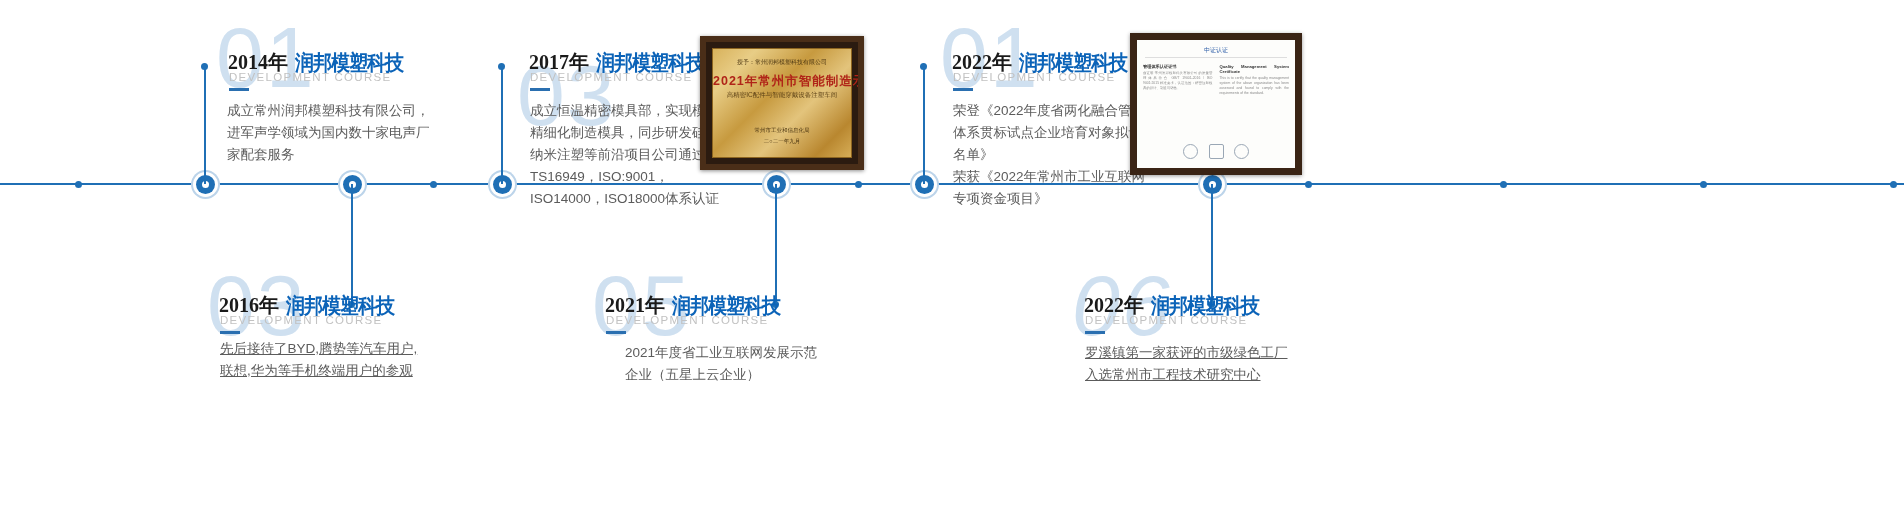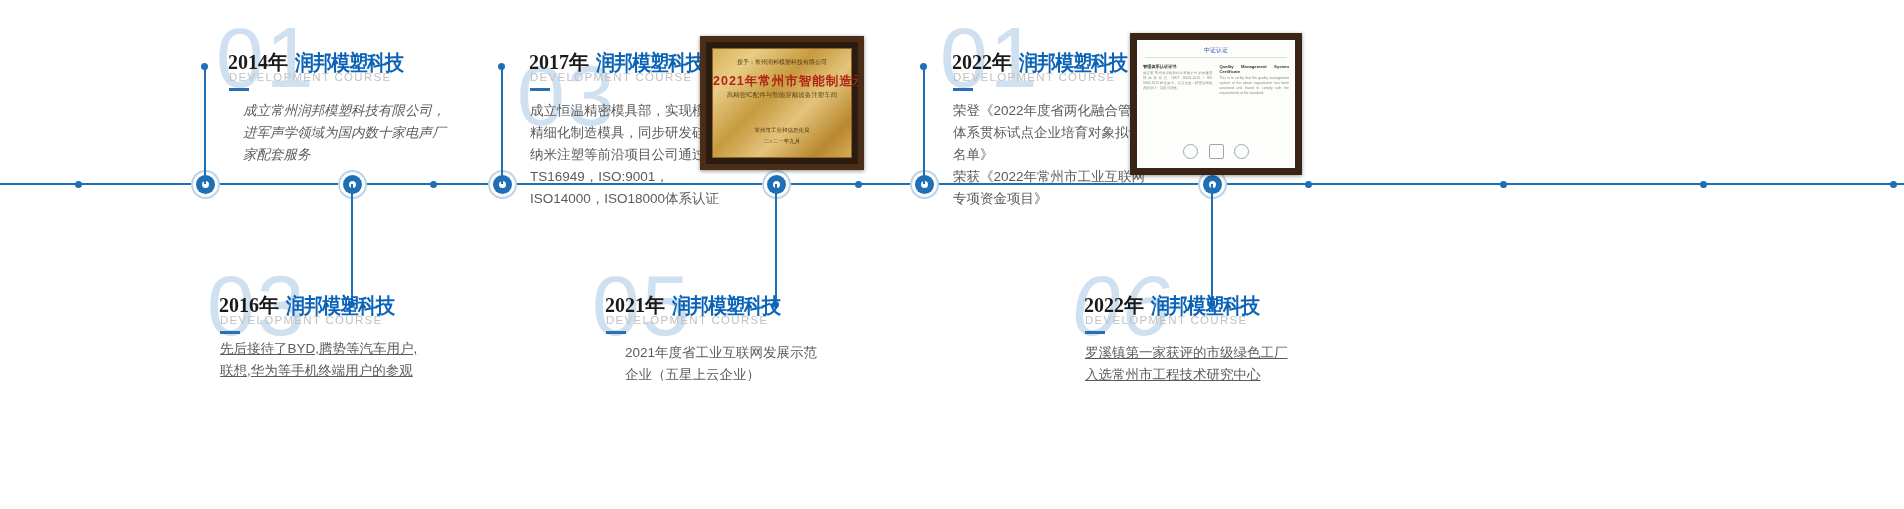--- a/index.html
+++ b/index.html
@@ -176,21 +176,21 @@
   <div class="stem" style="left:1211px;top:184px;height:120px;"></div>
   <div class="stem-cap" style="left:1208px;top:301px;"></div>
 
   <div class="entry">
     <div class="watermark" style="left:216px;top:14px;">01</div>
     <div class="head" style="left:228px;top:49px;">
       <span class="year">2014年</span><span class="brand">润邦模塑科技</span>
     </div>
     <div class="sub" style="left:229px;top:71px;">DEVELOPMENT COURSE</div>
     <div class="dash" style="left:229px;top:88px;"></div>
-    <div class="body-text" style="left:243px;top:100px;width:300px;font-style:italic;">成立常州润邦模塑科技有限公司，
+    <div class="body-text" style="left:227px;top:100px;width:300px;">成立常州润邦模塑科技有限公司，
 进军声学领域为国内数十家电声厂
 家配套服务</div>
   </div>
 
   <div class="entry">
     <div class="watermark" style="left:207px;top:262px;">03</div>
     <div class="head" style="left:219px;top:292px;">
       <span class="year">2016年</span><span class="brand">润邦模塑科技</span>
     </div>
     <div class="sub" style="left:220px;top:314px;">DEVELOPMENT COURSE</div>

